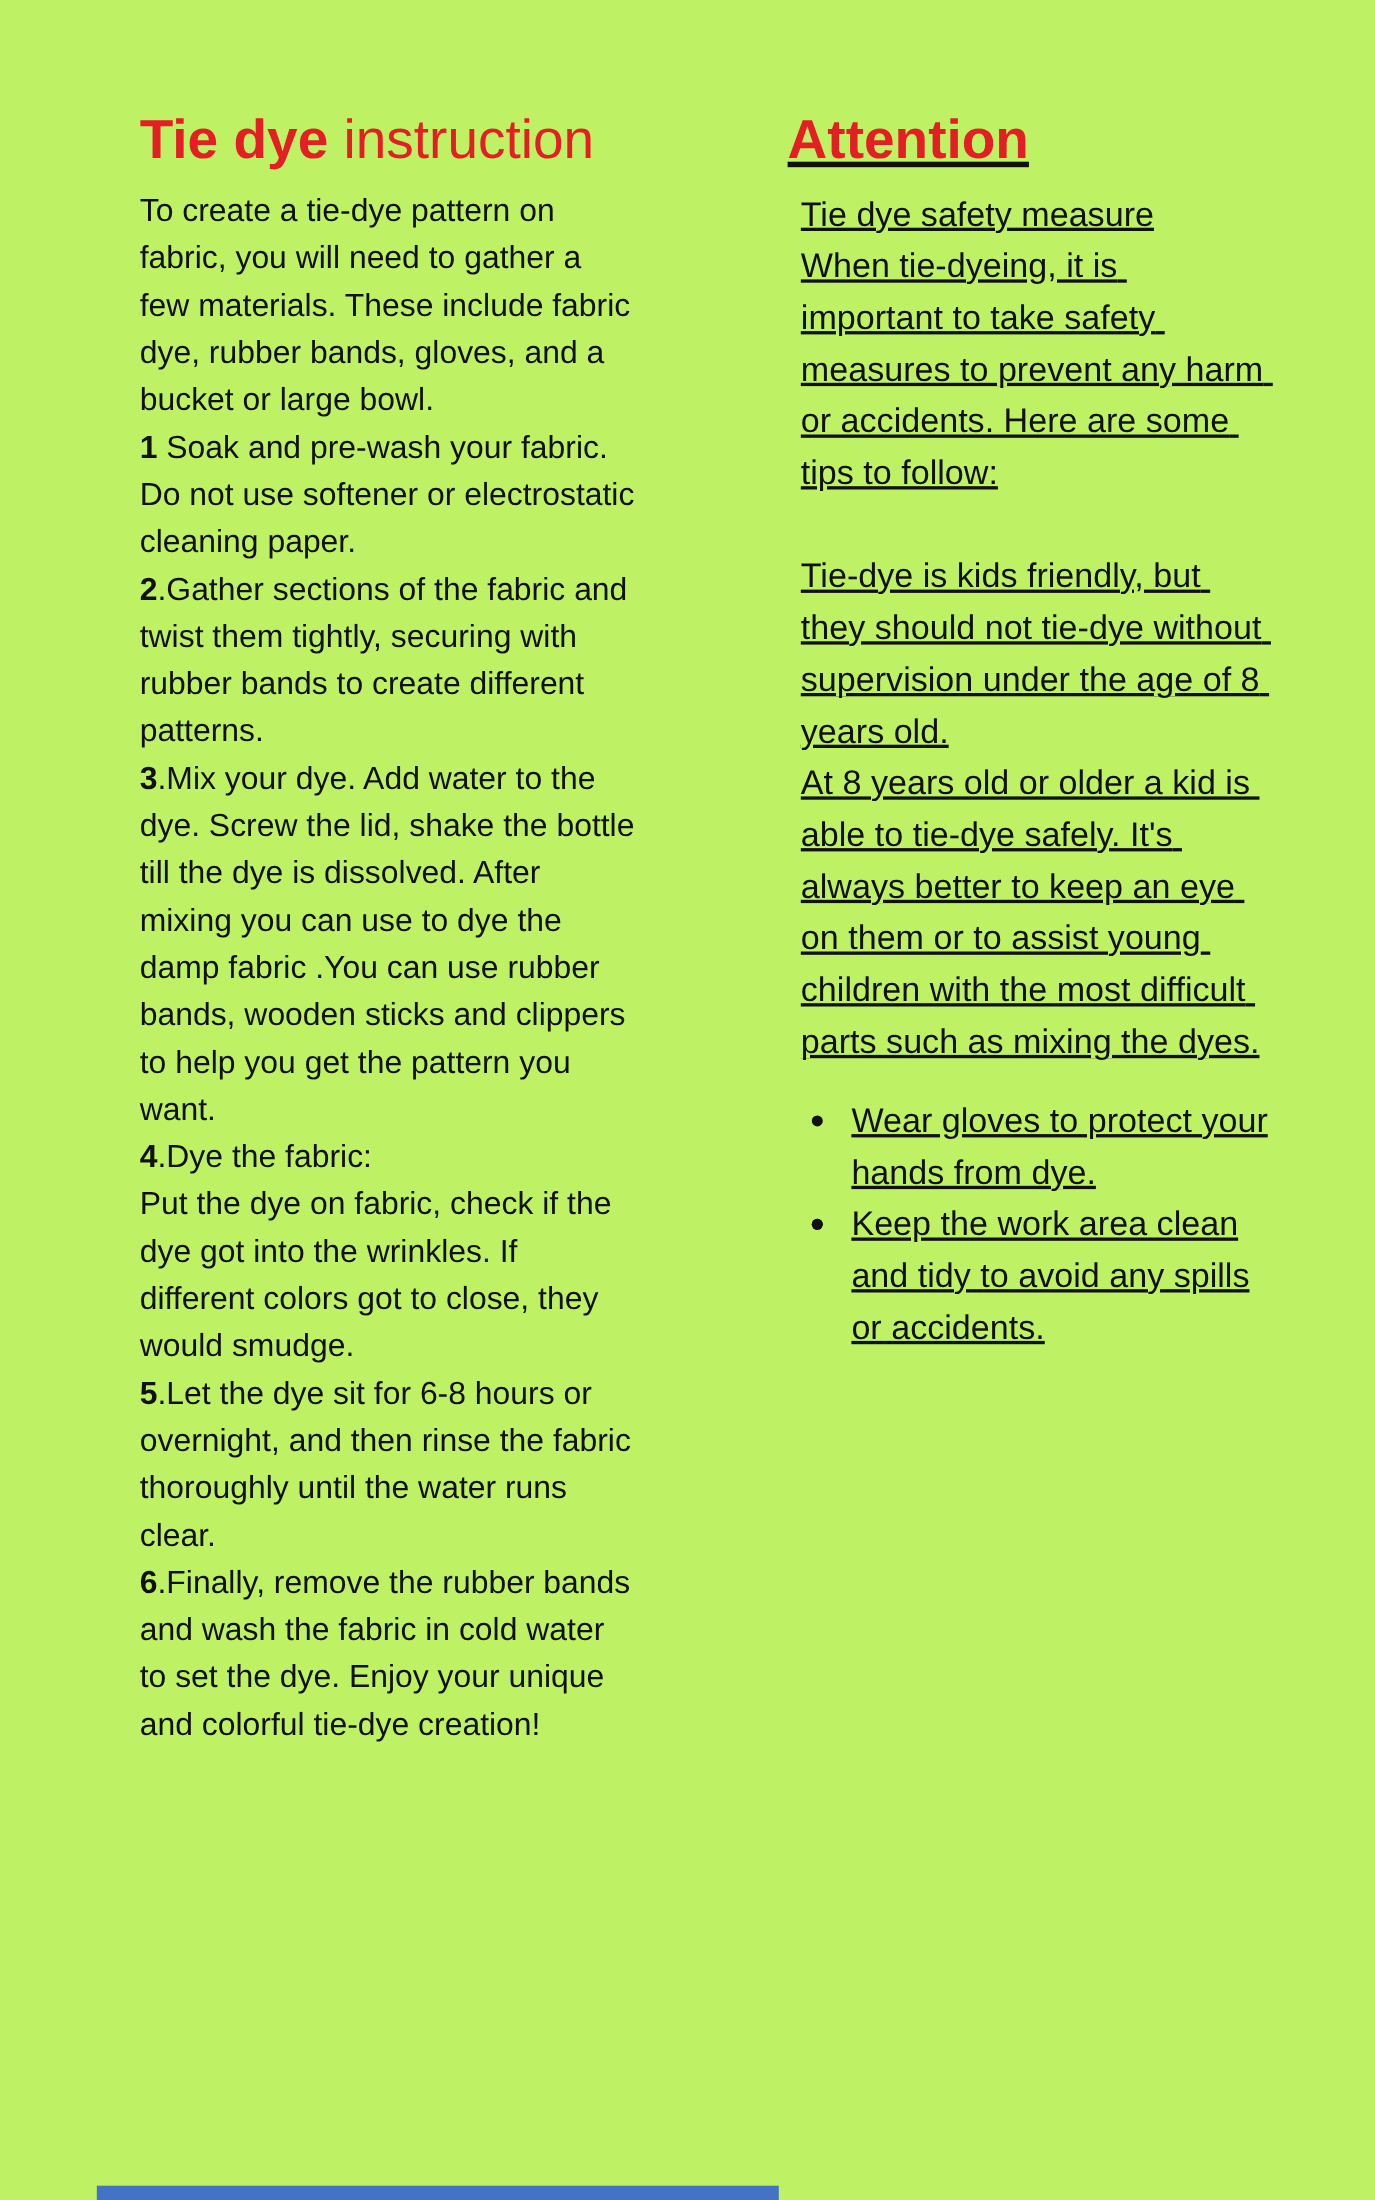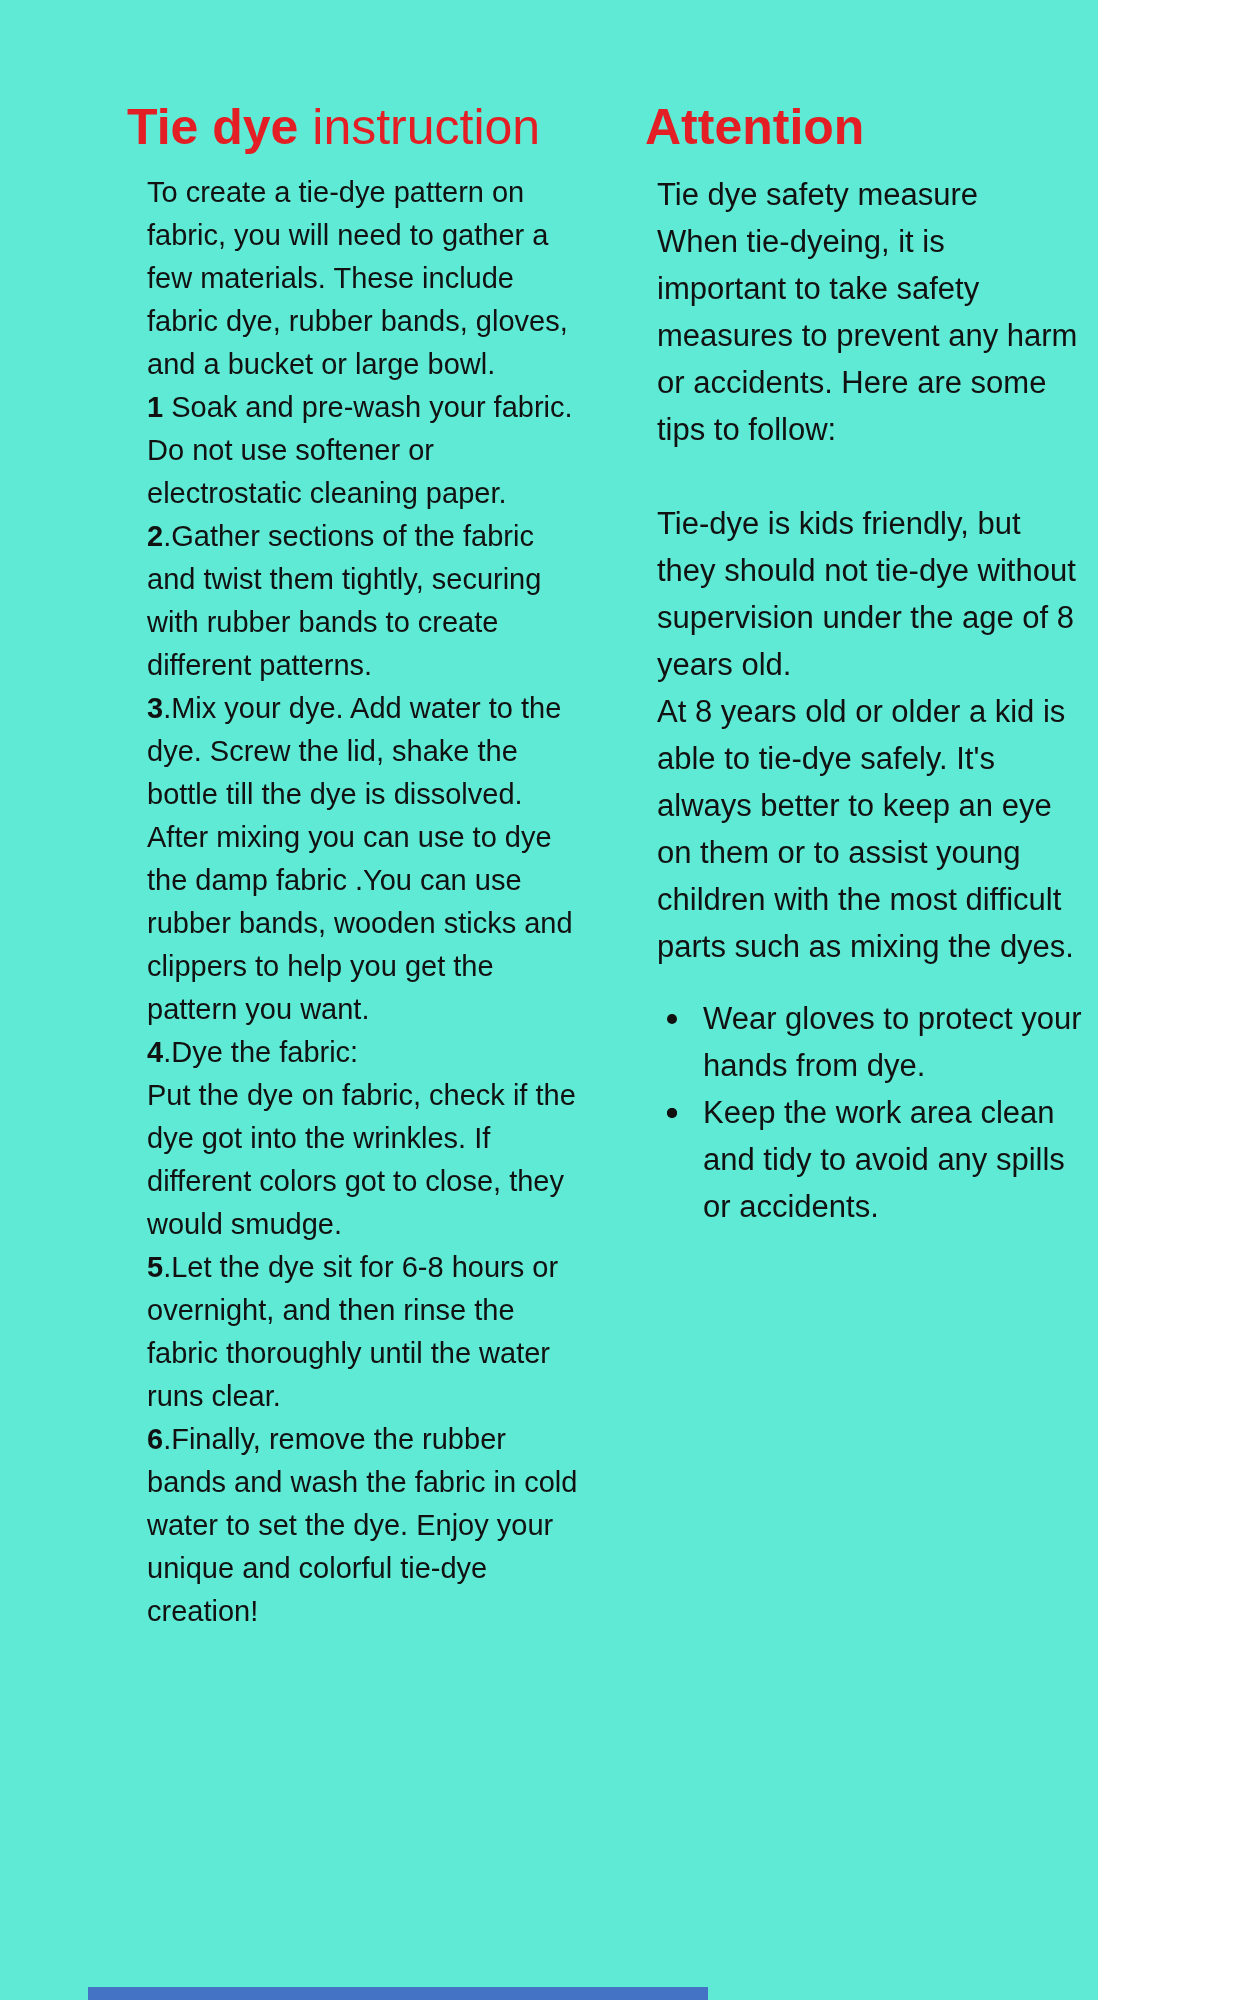--- a/index.html
+++ b/index.html
@@ -2,56 +2,56 @@
 <html><head>
 <meta charset="utf-8">
 <style>
   html, body {
     margin: 0;
     padding: 0;
     background: #ffffff;
   }
   .page {
     position: relative;
-    width: 1098px;
+    width: 1250px;
     height: 2000px;
-    background: #5eead4;
+    background: #bef264;
     font-family: "Liberation Sans", "DejaVu Sans", sans-serif;
     color: #111111;
     overflow: hidden;
   }
   .col {
     position: absolute;
     top: 96px;
   }
   .col-left {
     left: 127px;
     width: 452px;
   }
   .col-right {
-    left: 645px;
+    left: 716px;
     width: 446px;
+    text-decoration: underline;
   }
   h1.heading {
     margin: 0 0 12px 0;
     font-size: 50px;
     line-height: 1.25;
     font-weight: bold;
     color: #e31e24;
     letter-spacing: 0px;
   }
   h1.heading .light {
     font-weight: normal;
   }
   .body-left {
     font-size: 29px;
     line-height: 43px;
     white-space: pre-wrap;
     color: #111111;
-    margin-left: 20px;
   }
   .body-right {
     font-size: 31px;
     line-height: 47px;
     color: #111111;
   }
   .body-right p {
     margin: 12px;
     white-space: pre-wrap;
   }

